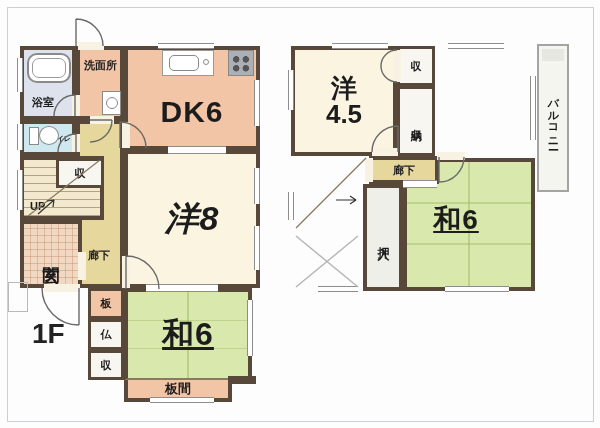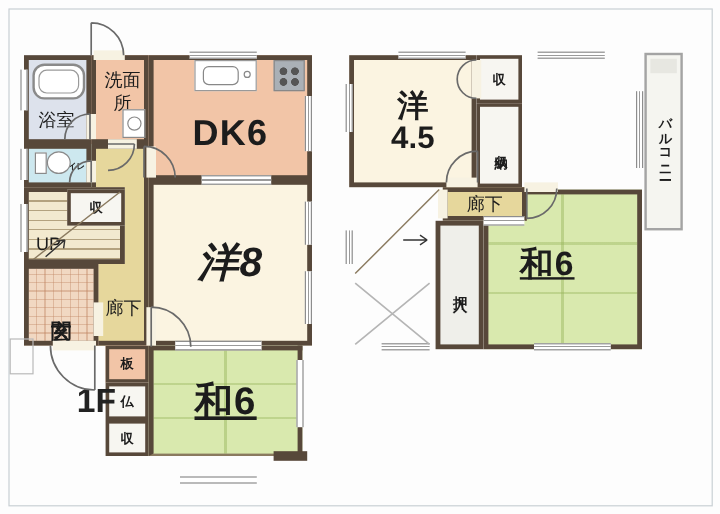--- a/index.html
+++ b/index.html
@@ -20,23 +20,23 @@
   .bathc{background:var(--bath,#dde2ec);}
   .toiletc{background:var(--toilet_room,#cde8ef);}
   .whitec{background:var(--closet_white,#f7f6f1);}
   .oshic{background:#efefea;}
   .genkanc{background:var(--entrance_tile,#f1d8c2);
      background-image:
        repeating-linear-gradient(0deg, transparent 0, transparent 6px, rgba(190,130,95,.38) 6px, rgba(190,130,95,.38) 7px),
        repeating-linear-gradient(90deg, transparent 0, transparent 6px, rgba(190,130,95,.38) 6px, rgba(190,130,95,.38) 7px);}
   .big{font-size:30px;font-weight:700;letter-spacing:1px;}
   .sm{font-size:11px;font-weight:700;}
-  .xs{font-size:15px;font-weight:400;}
+  .xs{font-size:11px;font-weight:700;}
   .vt{writing-mode:vertical-rl;text-orientation:upright;letter-spacing:1px;}
-  .floorlbl{font-size:28px;font-weight:600;color:#222;margin-left:32px;}
+  .floorlbl{font-size:28px;font-weight:600;color:#222;}
   .win-h{position:absolute;background:#fff;z-index:40;
      background-image:linear-gradient(to bottom, transparent 42%, #9a9a9a 42%, #9a9a9a 58%, transparent 58%);
      border-top:1px solid #8d8d8d;border-bottom:1px solid #8d8d8d;box-sizing:border-box;}
   .win-v{position:absolute;background:#fff;z-index:40;
      background-image:linear-gradient(to right, transparent 42%, #9a9a9a 42%, #9a9a9a 58%, transparent 58%);
      border-left:1px solid #8d8d8d;border-right:1px solid #8d8d8d;box-sizing:border-box;}
   .gap{position:absolute;background:#f7f2e2;z-index:30;}
   .fix{position:absolute;z-index:20;box-sizing:border-box;}
   svg.overlay{position:absolute;left:0;top:0;z-index:50;pointer-events:none;}
   #frame{position:absolute;left:7px;top:7px;width:585px;height:413px;border:1px solid #c9d0d4;z-index:0;}
@@ -88,20 +88,23 @@
   <div class="room whitec" style="left:88px;top:319px;width:36px;height:31px;border-width:3px;">
     <span class="sm">仏</span>
   </div>
   <div class="room whitec" style="left:88px;top:350px;width:36px;height:30px;border-width:3px;">
     <span class="sm">収</span>
   </div>
 
   <div class="room green" style="left:124px;top:288px;width:128px;height:92px;border-bottom:2px solid #8a7a5f;">
     <span class="big" style="font-size:32px;">和6</span>
   </div>
+  <div class="room salmon" style="left:124px;top:380px;width:108px;height:22px;border-top:none;">
+    <span class="sm" style="font-size:13px;">板間</span>
+  </div>
   <div class="abs" style="left:228px;top:376px;width:28px;height:8px;background:var(--wall,#57483a);z-index:5;"></div>
 
   <div class="abs floorlbl" style="left:32px;top:318px;">1F</div>
 
   <div class="abs" style="left:8px;top:282px;width:20px;height:30px;border:1px solid #b9b9b9;z-index:2;"></div>
 
   <div class="fix" style="left:27px;top:53px;width:44px;height:30px;background:#fff;border:2px solid #8a8a8a;border-radius:10px;">
     <div class="abs" style="left:3px;top:3px;right:3px;bottom:3px;border:1px solid #9a9a9a;border-radius:7px;"></div>
   </div>
   <div class="fix" style="left:102px;top:91px;width:19px;height:24px;background:#fff;border:1px solid #8a8a8a;">

